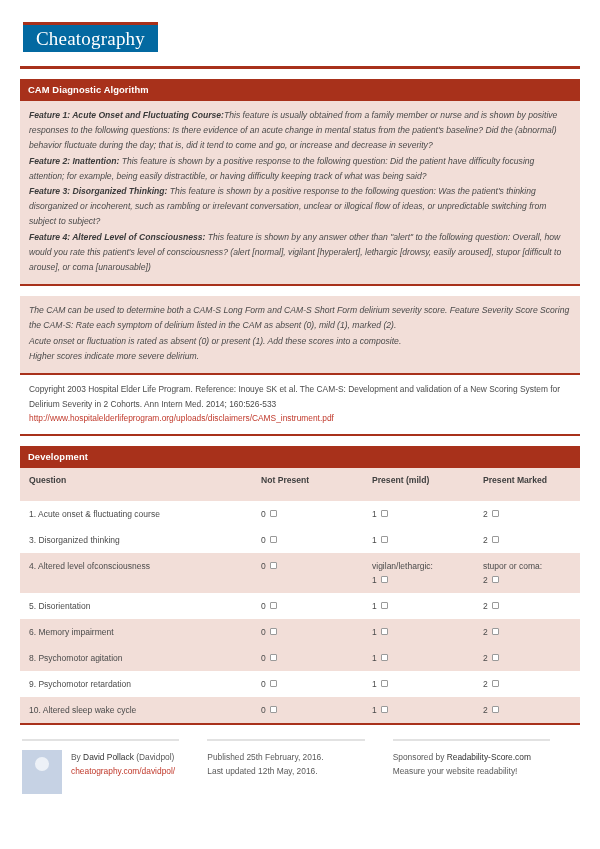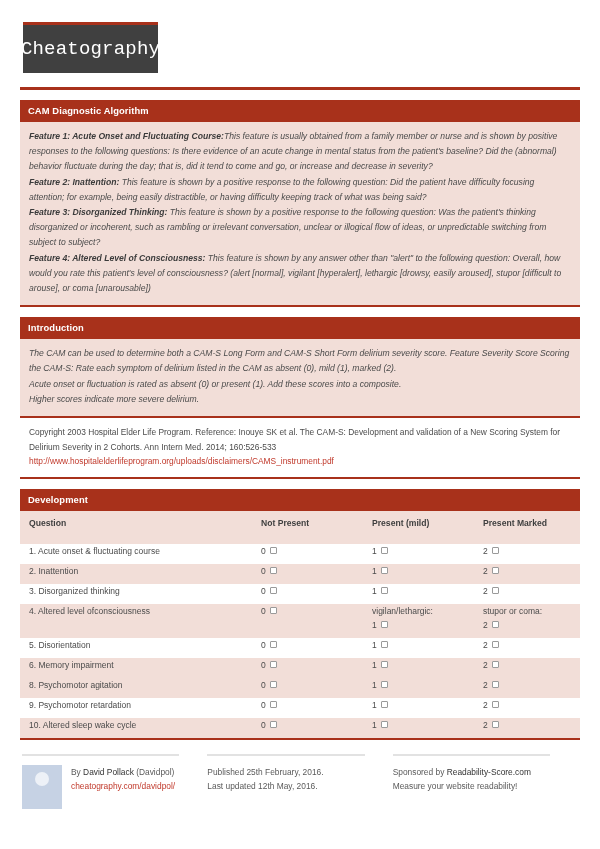--- a/index.html
+++ b/index.html
@@ -11,23 +11,23 @@
     -webkit-font-smoothing: antialiased;
   }
   .page { width: 600px; height: 849px; position: relative; background: #fff; }
   .sheet { padding: 22px 20px 0 20px; }
 
   
   .header { display: flex; align-items: flex-start; gap: 16px; padding: 0 0 0 3px; }
   .logo-wrap { width: 135px; flex: 0 0 135px; }
   .logo-rule { height: 3px; background: #a8311b; width: 135px; }
   .logo-box {
-    background: #404040; color: #fff; width: 135px; height: 48px;
+    background: #0369a1; color: #fff; width: 135px; height: 27px;
     display: flex; align-items: center; justify-content: center;
-    font-family: Liberation Mono, monospace; font-size: 19px; letter-spacing: .2px;
+    font-family: Liberation Serif, serif; font-size: 19px; letter-spacing: .2px;
   }
   .title-wrap { padding-top: 3px; }
   .sheet-title { color: #b23b22; font-size: 14.5px; line-height: 17px; }
   .byline { font-size: 9.6px; color: #555; line-height: 14px; margin-top: 2px; }
   .byline .red { color: #c0392b; }
   .byline b { color: #c0392b; font-weight: bold; }
 
   .top-rule { height: 3px; background: #a8311b; margin: 14px 0 0 0; }
 
   
@@ -51,21 +51,21 @@
   .note a, .link { color: #c0392b; text-decoration: none; }
 
   
   .tbl { width: 100%; border-collapse: collapse; table-layout: fixed; }
   .tbl th {
     background: #f2ded8; color: #3f3f3f; font-size: 8.6px; font-weight: bold;
     text-align: left; padding: 7px 8px 16px 9px;
   }
   .tbl td {
     color: #4b4b4b; font-size: 8.5px; line-height: 14px;
-    padding: 0 8px 6px 9px; vertical-align: top;
+    padding: 6px 8px 6px 9px; vertical-align: top;
   }
   .tbl tr.odd td { background: #ffffff; }
   .tbl tr.even td { background: #f2ded8; }
   .col-q  { width: 232px; }
   .col-a  { width: 111px; }
   .col-b  { width: 111px; }
   .col-c  { width: 106px; }
   .tbl-wrap { border-bottom: 2px solid #a8311b; }
   .chk {
     display: inline-block; width: 7px; height: 7px; margin-left: 4px;
@@ -106,21 +106,20 @@
       <div class="sec-head">CAM Diagnostic Algorithm</div>
       <div class="sec-body">
         <p><b>Feature 1: Acute Onset and Fluctuating Course:</b><span>This feature is usually obtained from a family member or nurse and is shown by positive responses to the following questions: Is there evidence of an acute change in mental status from the patient's baseline? Did the (abnormal) behavior fluctuate during the day; that is, did it tend to come and go, or increase and decrease in severity?</span></p>
         <p><b>Feature 2: Inattention:</b><span> This feature is shown by a positive response to the following question: Did the patient have difficulty focusing attention; for example, being easily distractible, or having difficulty keeping track of what was being said?</span></p>
         <p><b>Feature 3: Disorganized Thinking:</b><span> This feature is shown by a positive response to the following question: Was the patient's thinking disorganized or incoherent, such as rambling or irrelevant conversation, unclear or illogical flow of ideas, or unpredictable switching from subject to subject?</span></p>
         <p><b>Feature 4: Altered Level of Consciousness:</b><span> This feature is shown by any answer other than "alert" to the following question: Overall, how would you rate this patient's level of consciousness? (alert [normal], vigilant [hyperalert], lethargic [drowsy, easily aroused], stupor [difficult to arouse], or coma [unarousable])</span></p>
       </div>
     </div>
 
     <div class="section">
-      <div class="sec-head">Introduction</div>
       <div class="sec-body no-rule">
         <p>The CAM can be used to determine both a CAM-S Long Form and CAM-S Short Form delirium severity score. Feature Severity Score Scoring the CAM-S: Rate each symptom of delirium listed in the CAM as absent (0), mild (1), marked (2).</p>
         <p>Acute onset or fluctuation is rated as absent (0) or present (1). Add these scores into a composite.</p>
         <p>Higher scores indicate more severe delirium.</p>
       </div>
       <div style="height:2px;background:#a8311b;"></div>
       <div class="note">
         <span>Copyright 2003 Hospital Elder Life Program. Reference: Inouye SK et al. The CAM-S: Development and validation of a New Scoring System for Delirium Severity in 2 Cohorts. Ann Intern Med. 2014; 160:526-533</span>
         <div class="link">http://www.hospitalelderlifeprogram.org/uploads/disclaimers/CAMS_instrument.pdf</div>
       </div>
@@ -138,26 +137,20 @@
               <th class="col-c">Present Marked</th>
             </tr>
           </thead>
           <tbody>
             <tr class="odd">
               <td>1. Acute onset &amp; fluctuating course</td>
               <td><span>0</span><span class="chk"></span></td>
               <td><span>1</span><span class="chk"></span></td>
               <td><span>2</span><span class="chk"></span></td>
             </tr>
-            <tr class="even">
-              <td>2. Inattention</td>
-              <td><span>0</span><span class="chk"></span></td>
-              <td><span>1</span><span class="chk"></span></td>
-              <td><span>2</span><span class="chk"></span></td>
-            </tr>
             <tr class="odd">
               <td>3. Disorganized thinking</td>
               <td><span>0</span><span class="chk"></span></td>
               <td><span>1</span><span class="chk"></span></td>
               <td><span>2</span><span class="chk"></span></td>
             </tr>
             <tr class="even">
               <td>4. Altered level ofconsciousness</td>
               <td><span>0</span><span class="chk"></span></td>
               <td><span class="sub">vigilan/lethargic:</span><span>1</span><span class="chk"></span></td>

